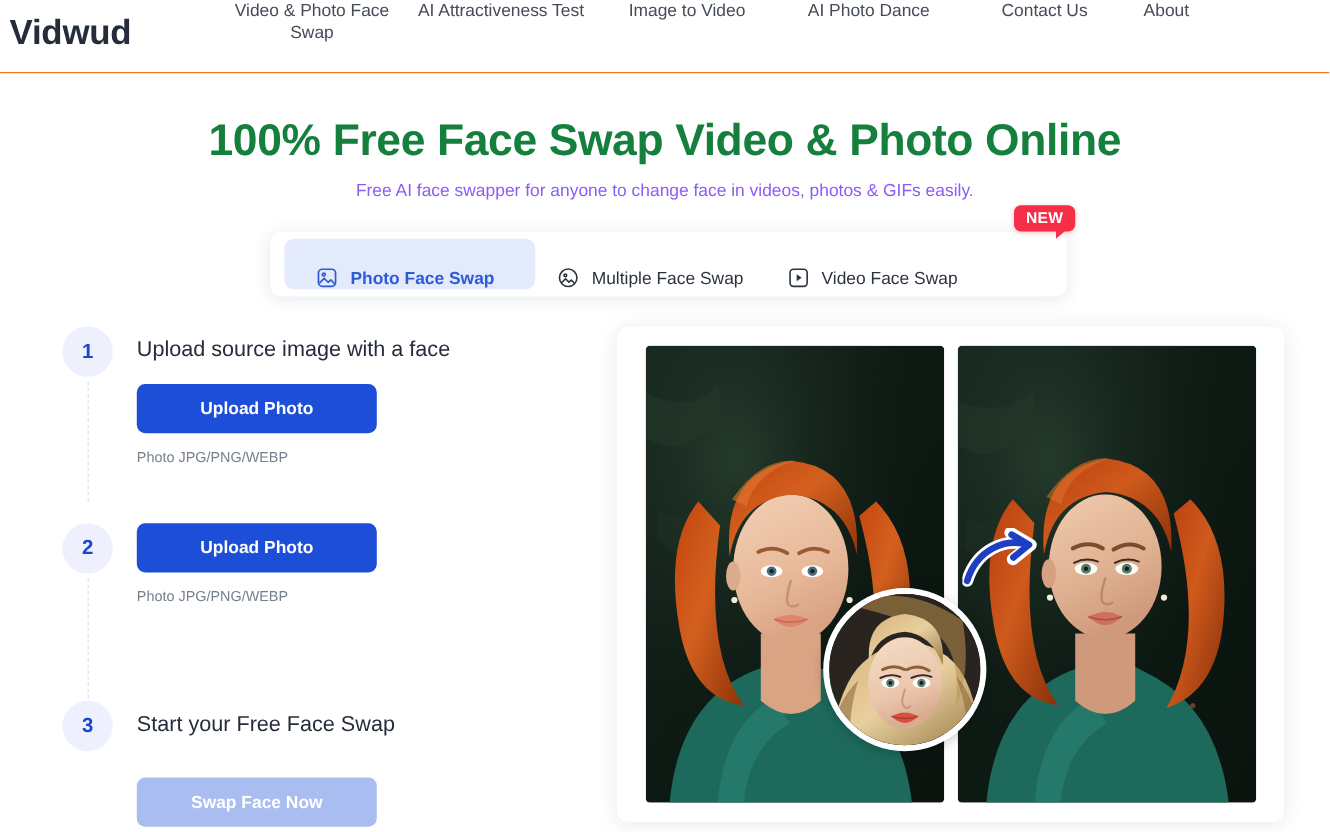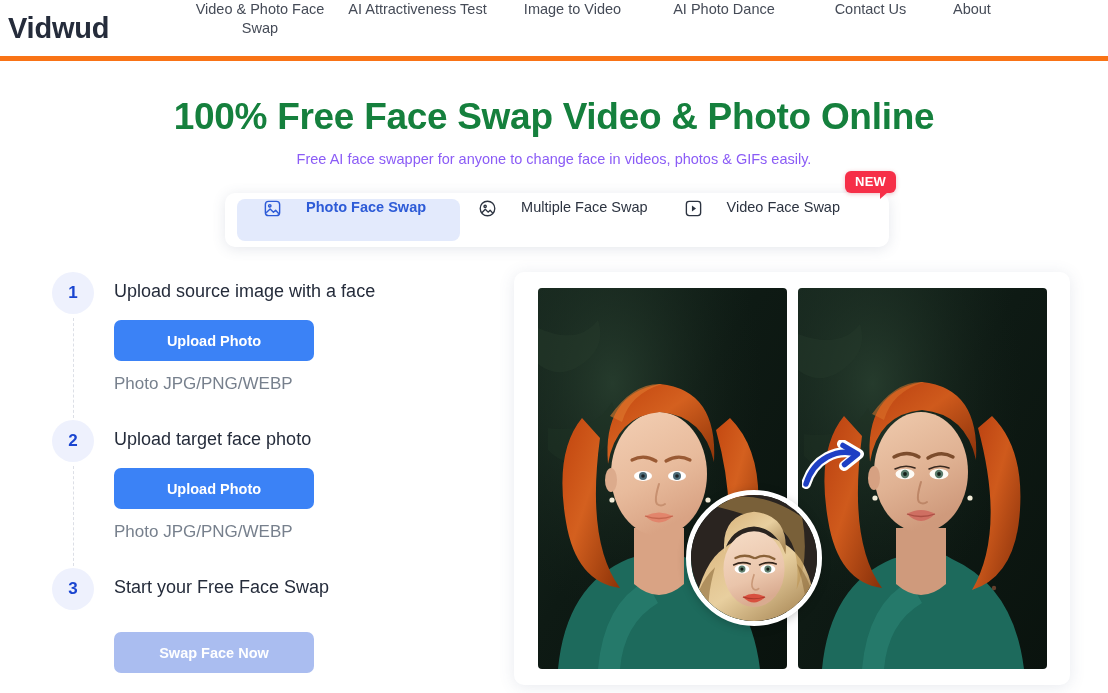--- a/index.html
+++ b/index.html
@@ -9,21 +9,21 @@
     font-family: "Liberation Sans", sans-serif;
     overflow: hidden;
   }
   body { position: relative; }
 
   
   .header {
     position: relative;
     height: 61px;
     background: #ffffff;
-    border-bottom: 5px solid #f97316;
+    border-bottom: 1px solid #f97316;
     display: flex;
     align-items: center;
   }
   .logo {
     position: absolute;
     left: 8px; top: 12px;
     font-size: 29px;
     font-weight: 600;
     color: #252c3b;
     letter-spacing: -0.2px;
@@ -78,22 +78,22 @@
     width: 100%; height: 100%;
     background: #ffffff;
     border-radius: 10px;
     box-shadow: 0 2px 14px rgba(70,85,120,0.14);
     display: flex;
     align-items: center;
     padding: 0 6px;
   }
   .tab {
     display: flex;
-    align-items: flex-start;
-    gap: 24px;
+    align-items: flex-end;
+    gap: 10px;
     height: 42px;
     padding: 0 18px;
     border-radius: 8px;
     cursor: pointer;
     font-size: 14.5px;
     color: #2c3340;
   }
   .tab.active {
     background: #e3eafc;
     color: #2d5bd7;
@@ -168,25 +168,25 @@
     width: 200px;
     height: 41px;
     border: none;
     border-radius: 7px;
     font-size: 14.5px;
     font-weight: bold;
     font-family: "Liberation Sans", sans-serif;
     color: #ffffff;
     cursor: pointer;
   }
-  .btn-primary { background: #3b82f6; }
+  .btn-primary { background: #1d4ed8; }
   .btn-disabled { background: #aabdf0; cursor: default; margin-top: 32px; }
   .step-hint {
     margin-top: 13px;
-    font-size: 17px;
+    font-size: 12px;
     color: #77808d;
   }
 
   
   .preview {
     position: absolute;
     left: 514px; top: 272px;
     width: 556px; height: 413px;
     background: #ffffff;
     border-radius: 10px;
@@ -288,21 +288,20 @@
     <div class="step-badge">1</div>
     <div class="step-line"></div>
     <div class="step-title">Upload source image with a face</div>
     <button class="btn btn-primary">Upload Photo</button>
     <div class="step-hint">Photo JPG/PNG/WEBP</div>
   </div>
 
   <div class="step">
     <div class="step-badge">2</div>
     <div class="step-line"></div>
-    <div class="step-title">Upload target face photo</div>
     <button class="btn btn-primary">Upload Photo</button>
     <div class="step-hint">Photo JPG/PNG/WEBP</div>
   </div>
 
   <div class="step">
     <div class="step-badge">3</div>
 
     <div class="step-title">Start your Free Face Swap</div>
     <button class="btn btn-disabled">Swap Face Now</button>
   </div>

